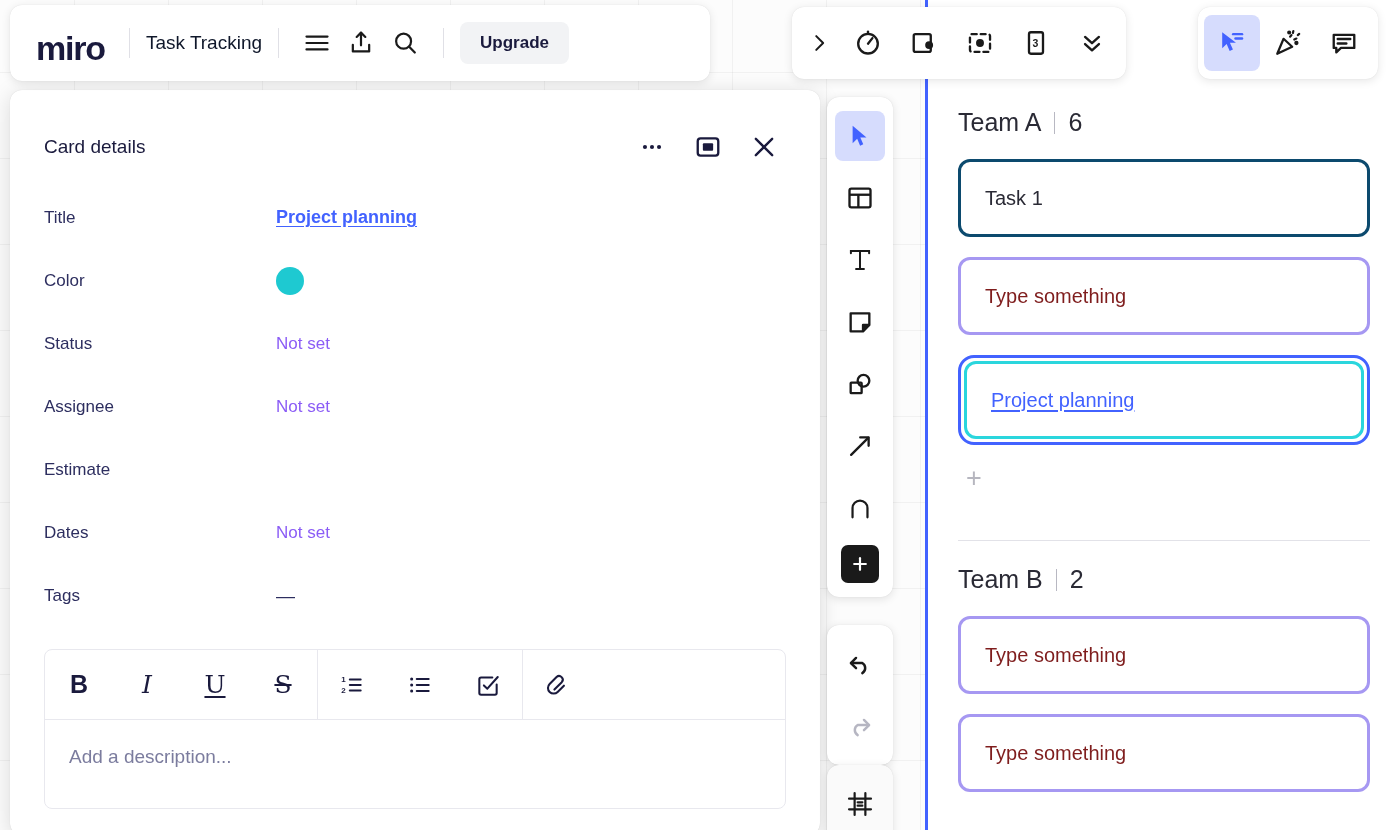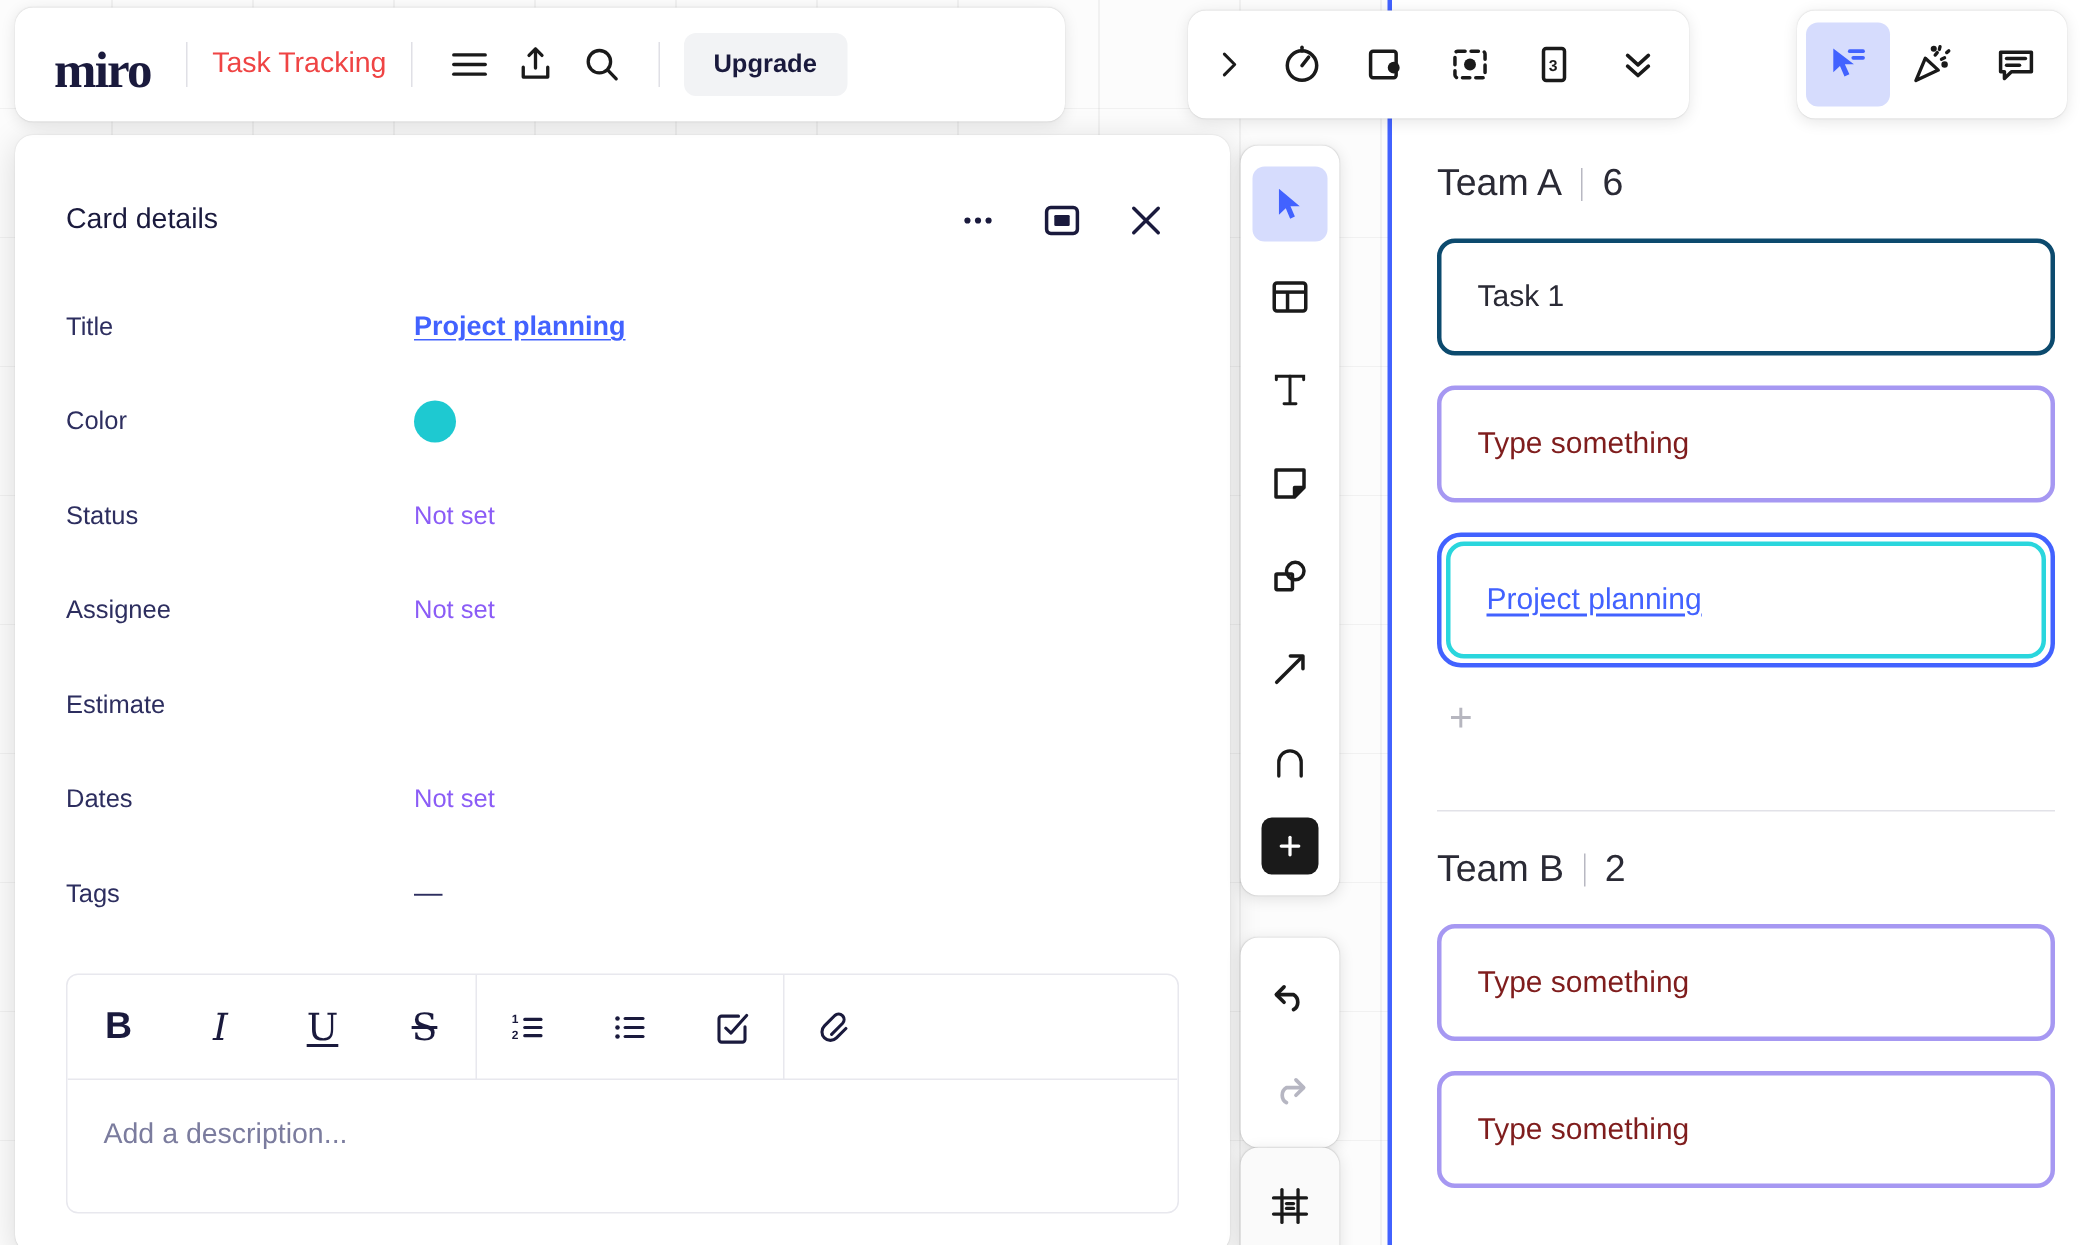--- a/index.html
+++ b/index.html
@@ -38,30 +38,30 @@
     position: absolute; left: 10px; top: 5px;
     height: 76px; width: 700px;
     background: #fff;
     border-radius: 12px;
     box-shadow: 0 2px 10px rgba(0,0,0,0.10), 0 0 1px rgba(0,0,0,0.12);
     display: flex; align-items: center;
     padding: 0 18px;
     z-index: 40;
   }
   .miro-logo {
-    font-family: Liberation Serif, serif;
+    font-family: Liberation Sans, sans-serif;
     font-size: 34px; font-weight: 700;
     color: #1a1a3d; letter-spacing: -1.2px;
     padding: 0 8px 6px 8px;
     line-height: 1;
     margin-top: 16px;
   }
   .vdiv { width: 1px; height: 30px; background: #e0e0e6; margin: 0 16px; }
   #board-title {
-    font-size: 19px; color: #ef4444; font-weight: 400;
+    font-size: 19px; color: #0f172a; font-weight: 400;
     white-space: nowrap;
   }
   .hdr-icon {
     width: 44px; height: 44px;
     display: flex; align-items: center; justify-content: center;
     border-radius: 8px; cursor: pointer;
   }
   #upgrade-btn {
     background: #f2f3f5; border: none; border-radius: 8px;
     font-family: "Liberation Sans", sans-serif;

